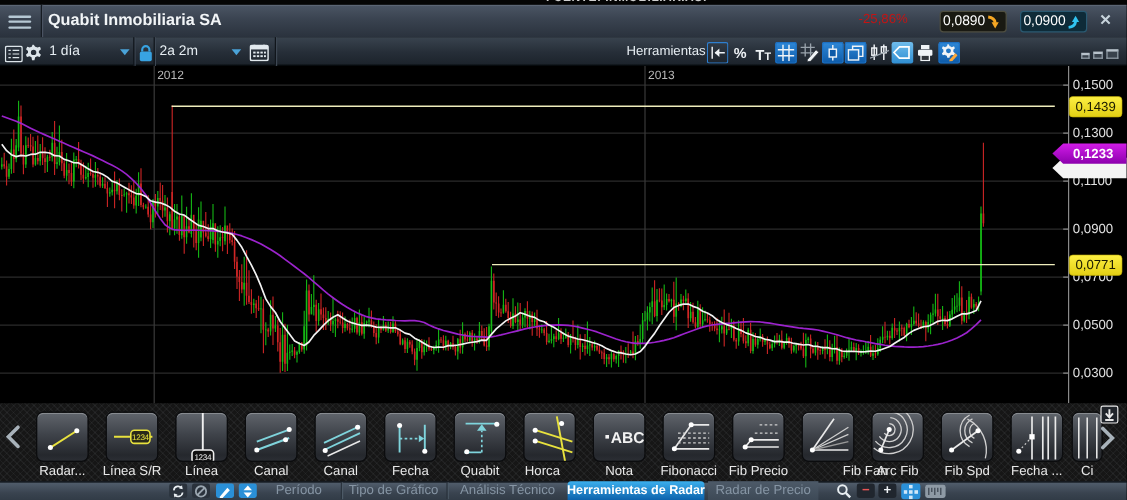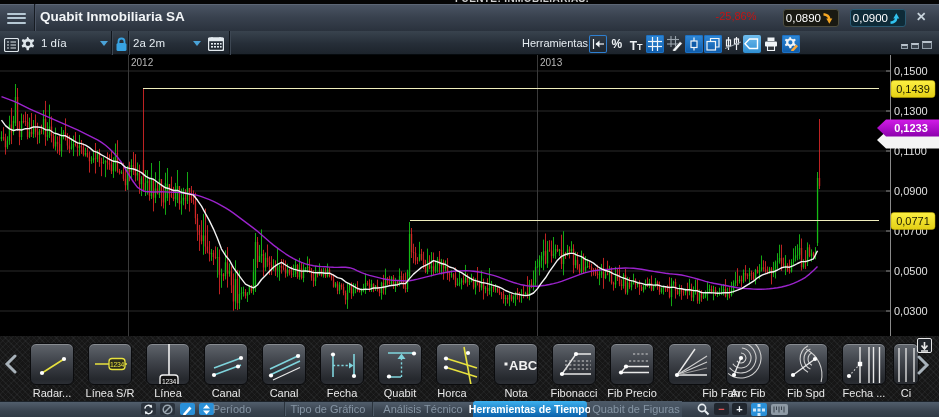--- a/index.html
+++ b/index.html
@@ -424,27 +424,27 @@
     <svg width="11" height="11">
       <path d="M1.5 9.5 L7.5 2.5 L9.5 4.5 L3.5 11 L1 11 Z" fill="#fff"></path>
     </svg>
   </div>
 <div class="bicon" style="left:199px;background:#2a90d8">
     <svg width="11" height="11">
       <path d="M5.5 0.5 L9 4.5 H2 Z" fill="#fff"></path>
       <path d="M5.5 10.5 L9 6.5 H2 Z" fill="#fff"></path>
     </svg>
   </div>
-<div class="tab" style="left:201px;width:62px">Período</div>
+<div class="tab" style="left:218px;width:62px">Período</div>
 <div class="tsep2" style="left:284px"></div>
 <div class="tab" style="left:288px;width:80px">Tipo de Gráfico</div>
 <div class="tsep2" style="left:372px"></div>
 <div class="tab" style="left:376px;width:94px">Análisis Técnico</div>
-<div class="tab" style="left:473px;width:114px;background:linear-gradient(#3cb0ee,#0b61ab);border-radius:3px 3px 0 0;color:#fff;font-weight:bold;font-size:10.5px">Herramientas de Tiempo</div>
-<div class="tab" style="left:590px;width:92px;background:linear-gradient(#4d5a68,#3d4956)">Quabit de Figuras</div>
+<div class="tab" style="left:473px;width:114px;background:linear-gradient(#3cb0ee,#0b61ab);border-radius:3px 3px 0 0;color:#fff;font-weight:bold;font-size:10.5px">Herramientas de Radar</div>
+<div class="tab" style="left:590px;width:92px;background:linear-gradient(#4d5a68,#3d4956)">Radar de Precio</div>
 <svg class="abs" style="left:697px;top:403px" width="13" height="13">
     <circle cx="5" cy="5" r="3.6" stroke="#e8eef2" stroke-width="1.6" fill="none"></circle>
     <line x1="7.8" y1="7.8" x2="11.5" y2="11.5" stroke="#e8eef2" stroke-width="2"></line>
   </svg>
 <div class="bicon" style="left:714px;background:#20262e">
     <span style="color:#e85555;font-weight:bold;font-size:11px;line-height:10px">−</span>
   </div>
 <div class="bicon" style="left:732px;background:#20262e">
     <span style="color:#f0f4f7;font-weight:bold;font-size:11px;line-height:10px">+</span>
   </div>

